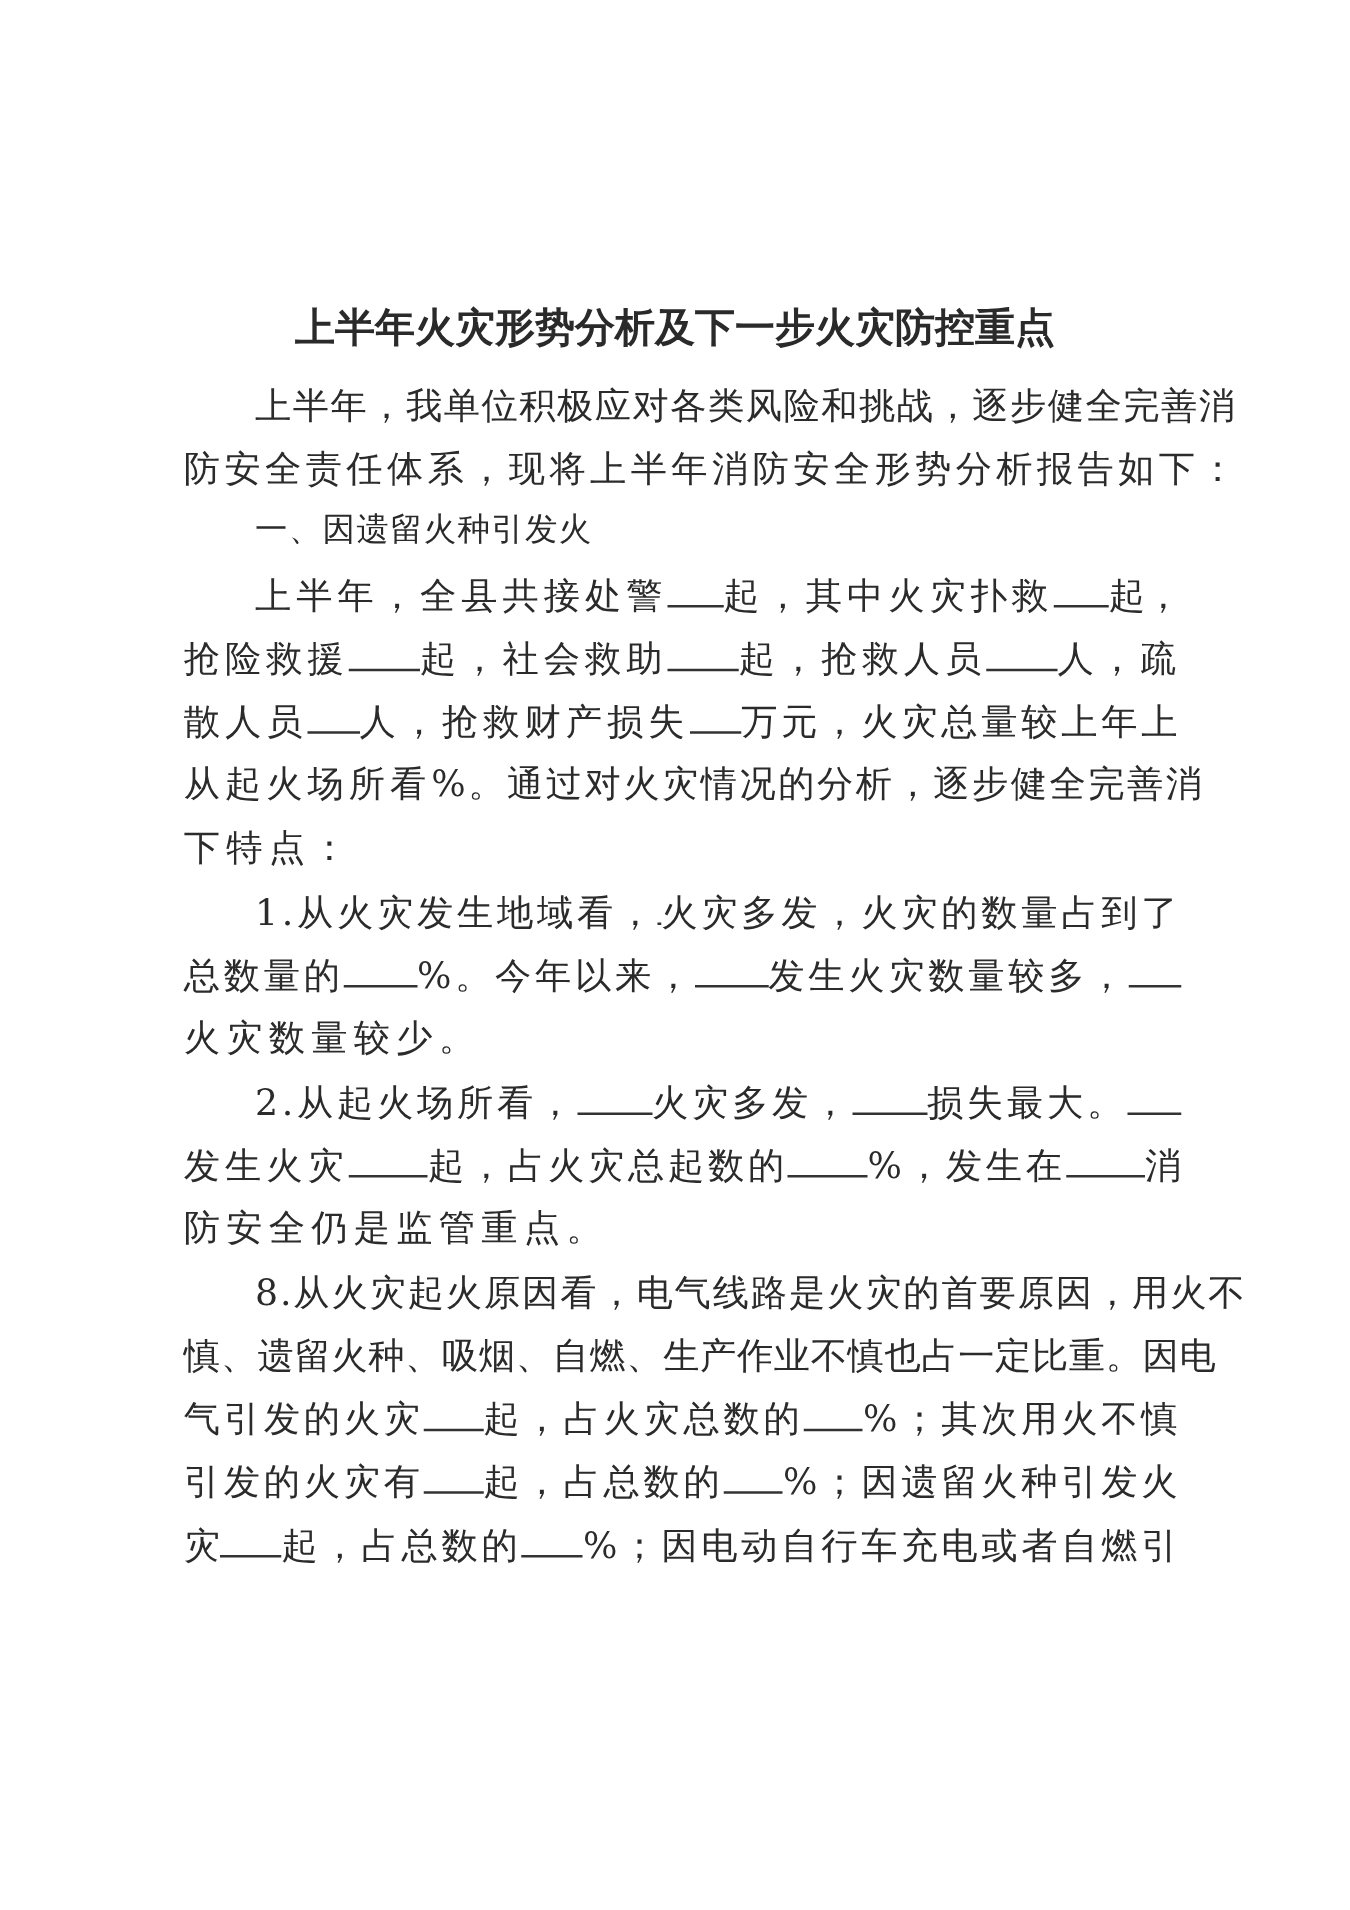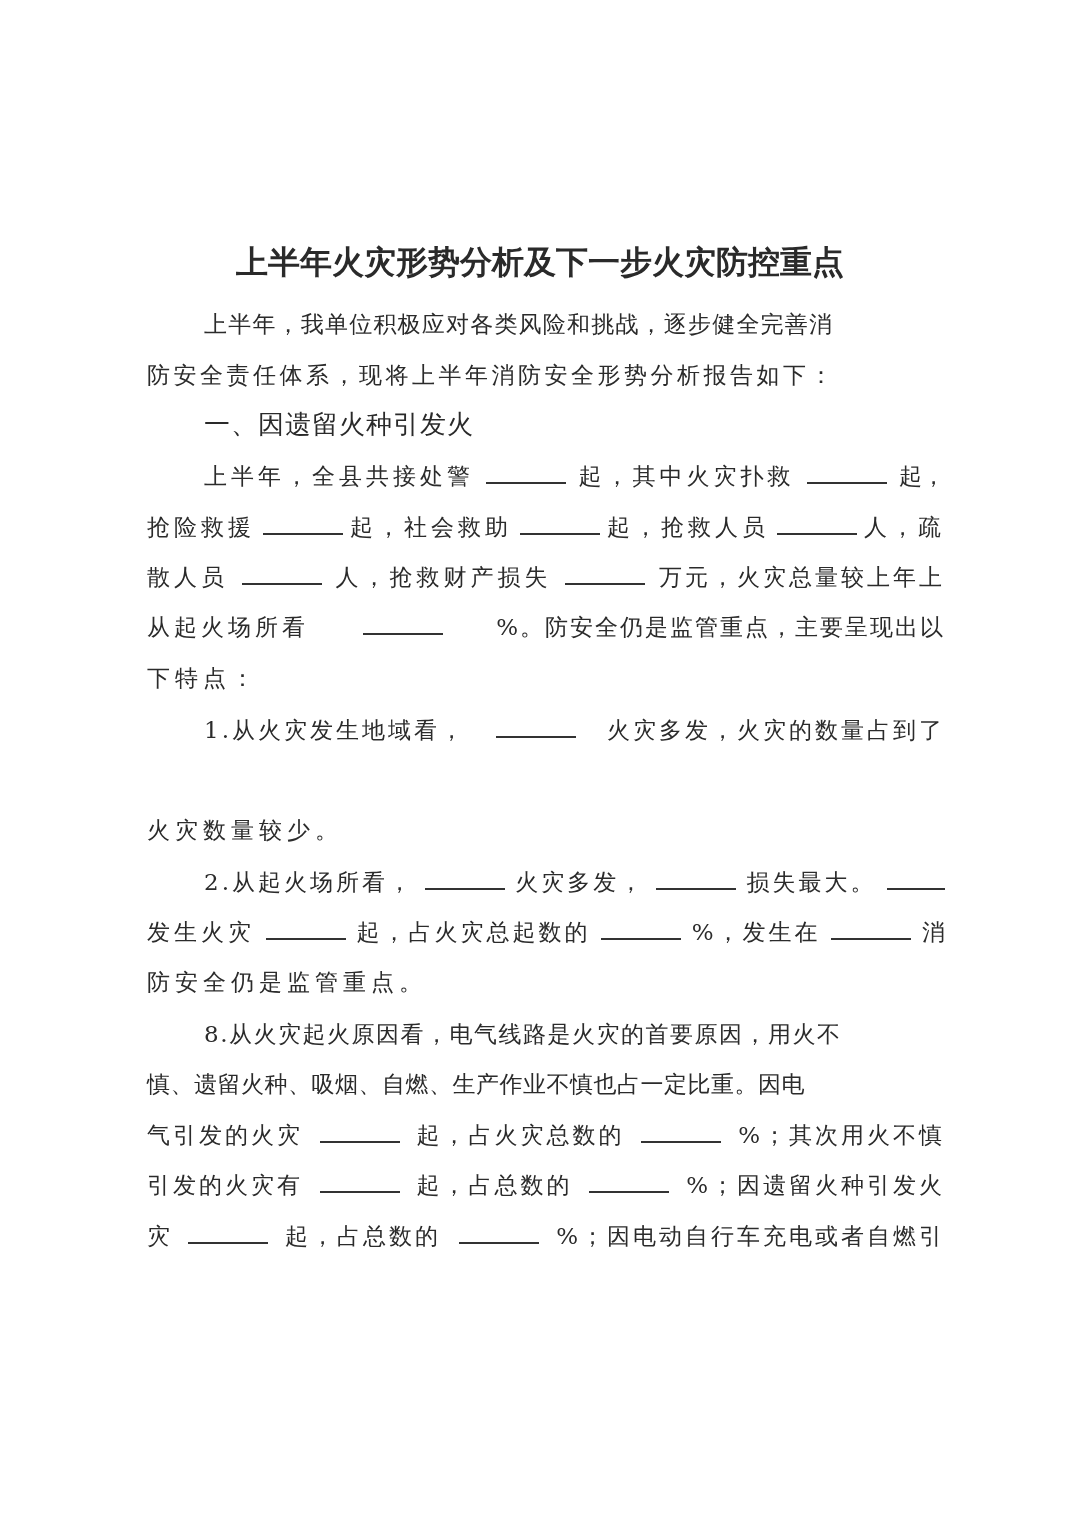--- a/index.html
+++ b/index.html
@@ -34,21 +34,21 @@
       line-height: 54px;
       color: #2a2a2a;
       letter-spacing: 0px;
       margin-top: 43px;
     }
     .line {
       position: absolute;
       left: 147px;
       width: 798px;
       height: 40px;
-      font-size: 23px;
+      font-size: 29px;
       line-height: 40px;
       white-space: nowrap;
       display: flex;
       justify-content: space-between;
       align-items: baseline;
     }
     .line.indent {
       left: 204px;
       width: 741px;
     }
@@ -115,30 +115,38 @@
     <span class="blank b80"></span>
     <span class="seg" style="letter-spacing:4px;">起，社会救助</span>
     <span class="blank b80"></span>
     <span class="seg" style="letter-spacing:4px;">起，抢救人员</span>
     <span class="blank b80"></span>
     <span class="seg" style="letter-spacing:4px;">人，疏</span>
   </div>
   <div class="line" style="top:607px;">
     <span class="seg" style="letter-spacing:4px;">从起火场所看</span>
     <span class="blank b80"></span>
-    <span class="seg" style="letter-spacing:2px;">%。防安全仍是监管重点，主要呈现出以</span>
+    <span class="seg" style="letter-spacing:2px;">%。通过对火灾情况的分析，逐步健全完善消</span>
   </div>
   <div class="line left" style="top:658px;">
     <span class="seg">下特点：</span>
   </div>
 
   <div class="line indent" style="top:710px;">
     <span class="seg" style="letter-spacing:3px;">1.从火灾发生地域看，</span>
     <span class="blank b80"></span>
     <span class="seg" style="letter-spacing:3px;">火灾多发，火灾的数量占到了</span>
+  </div>
+  <div class="line" style="top:760px;">
+    <span class="seg" style="letter-spacing:3px;">总数量的</span>
+    <span class="blank b80"></span>
+    <span class="seg" style="letter-spacing:3px;">%。今年以来，</span>
+    <span class="blank b80"></span>
+    <span class="seg" style="letter-spacing:3px;">发生火灾数量较多，</span>
+    <span class="blank b58"></span>
   </div>
   <div class="line left" style="top:810px;">
     <span class="seg">火灾数量较少。</span>
   </div>
 
   <div class="line indent" style="top:862px;">
     <span class="seg" style="letter-spacing:3px;">2.从起火场所看，</span>
     <span class="blank b80"></span>
     <span class="seg" style="letter-spacing:3px;">火灾多发，</span>
     <span class="blank b80"></span>

